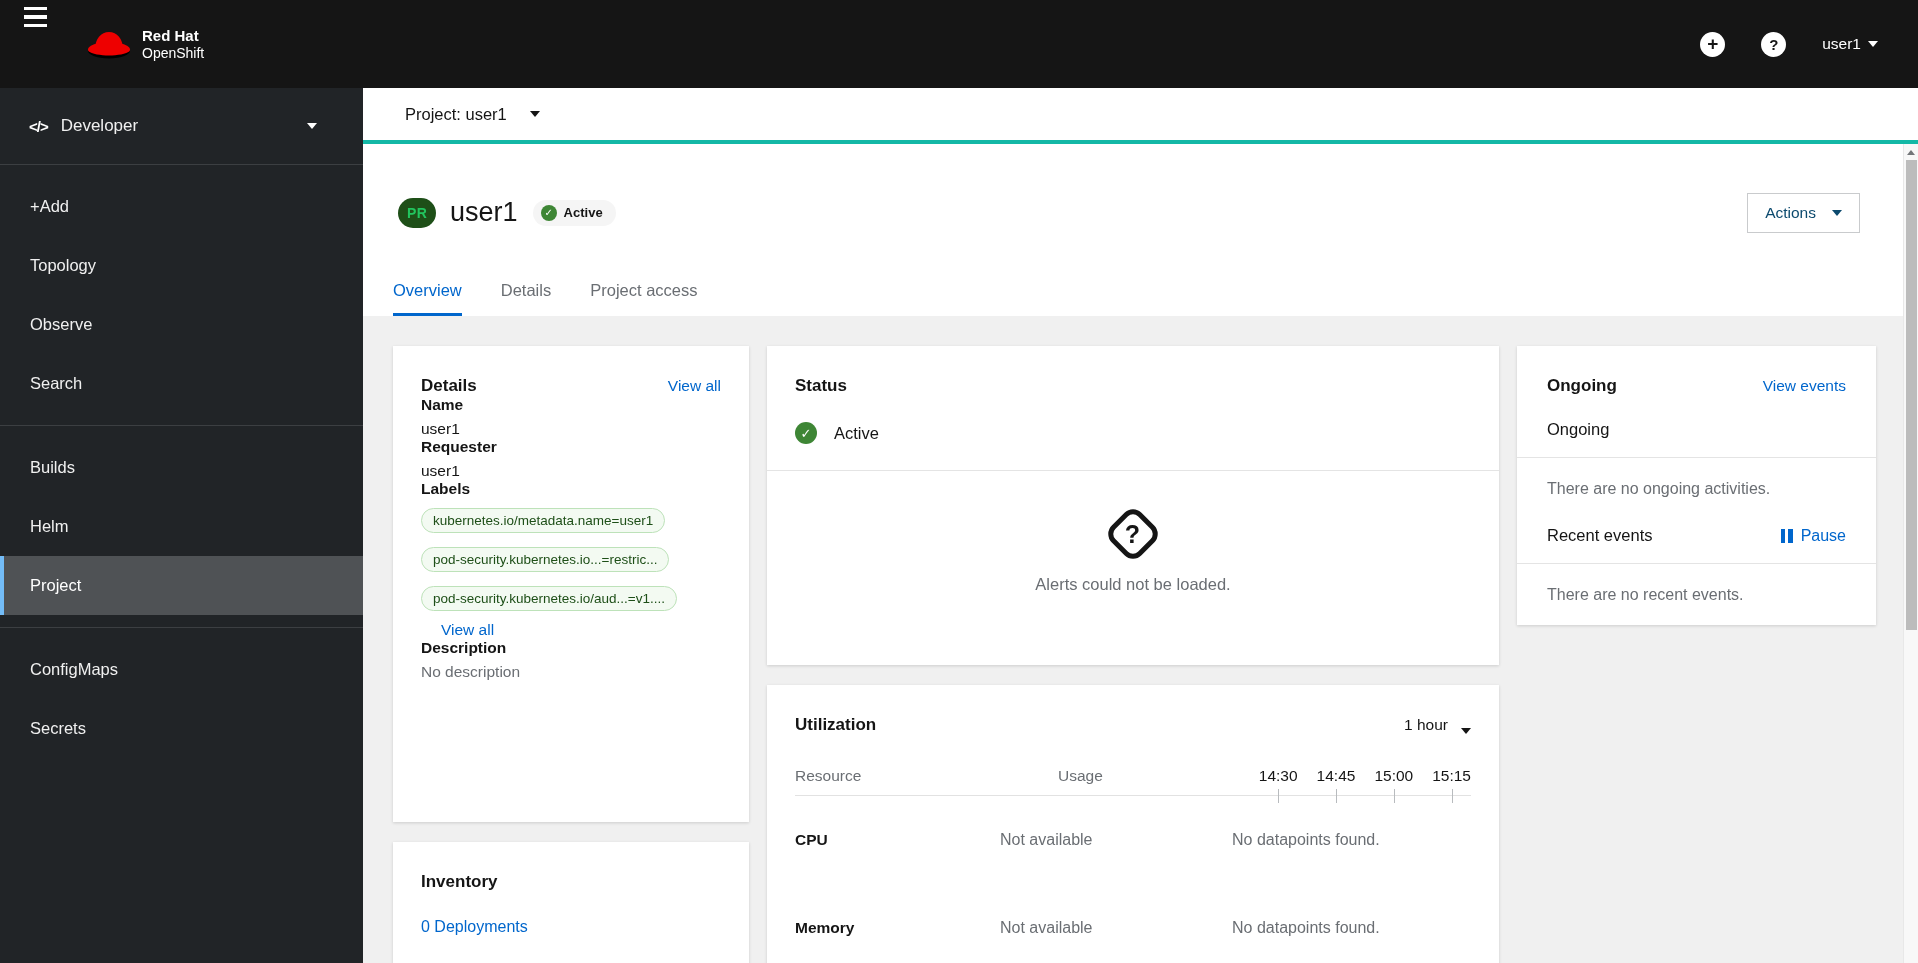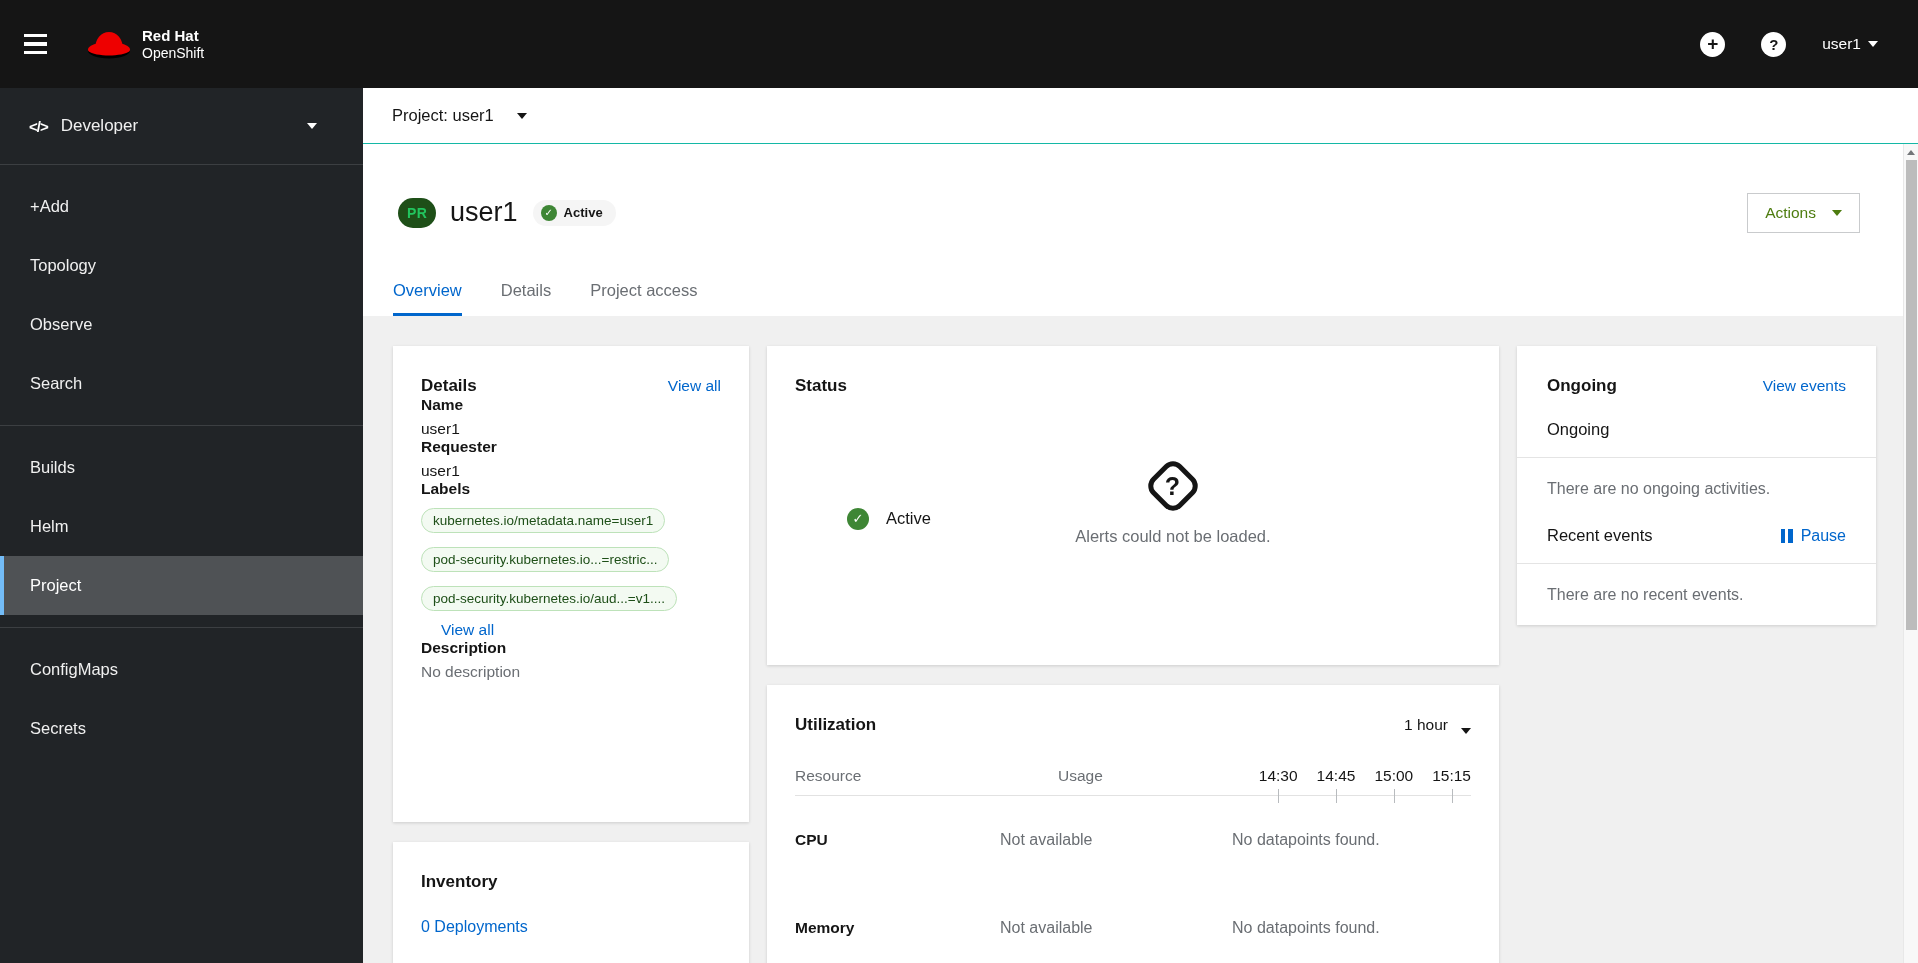--- a/index.html
+++ b/index.html
@@ -7,21 +7,21 @@
   body {
     font-family:"Liberation Sans","DejaVu Sans",sans-serif;
     background:#f0f0f0; color:#151515; position:relative;
   }
   .caret { display:inline-block; width:0; height:0;
     border-left:5px solid transparent; border-right:5px solid transparent;
     border-top:6px solid currentColor; }
 
   
   .masthead { position:absolute; top:0; left:0; width:1918px; height:88px;
-    background:#151515; display:flex; align-items:center; z-index:30; }
+    background:#151515; display:flex; z-index:30; }
   .burger { margin-left:24px; width:40px; height:34px; background:none; border:none;
     display:flex; flex-direction:column; justify-content:center; gap:5px; cursor:pointer; }
   .burger span { display:block; width:23px; height:3.5px; background:#fff; }
   .brand { display:flex; align-items:center; margin-left:22px; gap:10px; }
   .brand-text { color:#fff; line-height:1.15; }
   .brand-line1 { font-size:15px; font-weight:700; }
   .brand-line2 { font-size:14px; font-weight:400; }
   .mast-right { margin-left:auto; margin-right:40px; display:flex; align-items:center; gap:36px; }
   .mast-icon { width:25px; height:25px; border-radius:50%; background:#fff; color:#151515;
     display:flex; align-items:center; justify-content:center; font-weight:700; cursor:pointer; }
@@ -38,39 +38,39 @@
   .code-icon { font-weight:700; font-size:15px; letter-spacing:-1px; margin-right:13px; color:#fff; }
   .perspective .caret { margin-left:auto; border-top-color:#fff; }
   .nav-section { padding:12px 0; border-bottom:1px solid #3c3f42; }
   .nav-section.last { border-bottom:none; }
   .nav-item { height:59px; display:flex; align-items:center; padding-left:30px;
     font-size:16.5px; color:#f0f0f0; cursor:pointer; }
   .nav-item.active { background:#4f5255; border-left:4px solid #73bcf7; padding-left:26px; color:#fff; }
 
   
   .main { position:absolute; left:363px; top:88px; width:1555px; bottom:0; background:#f0f0f0; }
-  .project-bar { height:56px; background:#fff; border-bottom:1px solid #14b8a6;
-    display:flex; align-items:center; padding-left:29px; font-size:16.5px; cursor:pointer; }
+  .project-bar { height:56px; background:#fff; border-bottom:4px solid #14b8a6;
+    display:flex; align-items:center; padding-left:42px; font-size:16.5px; cursor:pointer; }
   .project-bar .caret { margin-left:23px; }
 
   .page-head { position:absolute; top:56px; left:0; width:1540px; height:172px; background:#fff; }
   .title-row { position:absolute; left:35px; top:53px; display:flex; align-items:center; }
   .res-badge { background:#1e4f18; color:#22c55e; font-weight:700; font-size:14px;
     padding:7px 9px; border-radius:16px; letter-spacing:.3px; }
   .page-title { font-size:27px; font-weight:500; margin-left:14px; }
   .status-pill { margin-left:15px; background:#f5f5f5; border-radius:30px;
     display:flex; align-items:center; gap:7px; padding:5px 13px 5px 8px;
     font-size:13px; font-weight:700; }
   .check-circle { border-radius:50%; background:#3e8635; color:#fff;
     display:flex; align-items:center; justify-content:center; }
   .check-sm { width:16px; height:16px; font-size:10px; }
   .check-lg { width:22px; height:22px; font-size:13px; }
   .actions-btn { position:absolute; right:43px; top:49px; height:40px; background:#fff;
     border:1px solid #c9cbcd; display:flex; align-items:center; gap:16px;
-    padding:0 17px; font-size:15.5px; cursor:pointer; color:#4d7c0f; }
+    padding:0 17px; font-size:15.5px; cursor:pointer; color:#0c4a6e; }
   .tabs { position:absolute; left:30px; bottom:0; display:flex; gap:39px; }
   .tab { font-size:16.5px; color:#6a6e73; padding-bottom:13px; border-bottom:3px solid transparent; cursor:pointer; }
   .tab.active { color:#0066cc; border-bottom-color:#0066cc; }
 
   
   .content { position:absolute; top:228px; left:0; width:1540px; bottom:0;
     background:#f0f0f0; padding:30px 0 0 30px; display:flex; gap:18px;
     align-items:flex-start; overflow:hidden; }
   .col { display:flex; flex-direction:column; gap:20px; }
   .card { background:#fff; box-shadow:0 1px 3px rgba(3,3,3,.15); }
@@ -84,21 +84,21 @@
   .card-head { display:flex; justify-content:space-between; align-items:baseline; }
   .card-head .link { font-size:15.5px; }
   .fld-label { font-size:15.5px; font-weight:700; }
   .fld-value { font-size:15.5px; margin-top:6px; }
   .label-pill { display:inline-block; background:#f3faf2; border:1px solid #bde2b9;
     color:#1e4f18; font-size:13.5px; padding:4px 11px; border-radius:14px;
     margin-top:10px; max-width:300px; white-space:nowrap; overflow:hidden; cursor:pointer; }
   .labels-viewall { display:inline-block; margin:6px 0 0 20px; font-size:15.5px; }
 
   
-  .status-card { width:732px; height:319px; padding:30px 28px; display:flex; }
+  .status-card { width:732px; height:319px; padding:30px 28px; display:flex; flex-direction:column; }
   .active-row { margin-top:26px; display:flex; align-items:center; gap:17px; font-size:16.5px; }
   .status-card .hrule { margin:26px -28px 0; }
   .alerts-zone { flex:1; display:flex; flex-direction:column; align-items:center; justify-content:center; gap:20px; }
   .unknown-icon { width:42px; height:42px; border:5px solid #151515; border-radius:12px;
     transform:rotate(45deg); display:flex; align-items:center; justify-content:center; }
   .unknown-icon span { transform:rotate(-45deg); font-weight:900; font-size:25px; color:#151515; }
   .alerts-msg { font-size:16.5px; }
 
   
   .activity-card { width:359px; height:279px; padding:30px 30px; }

